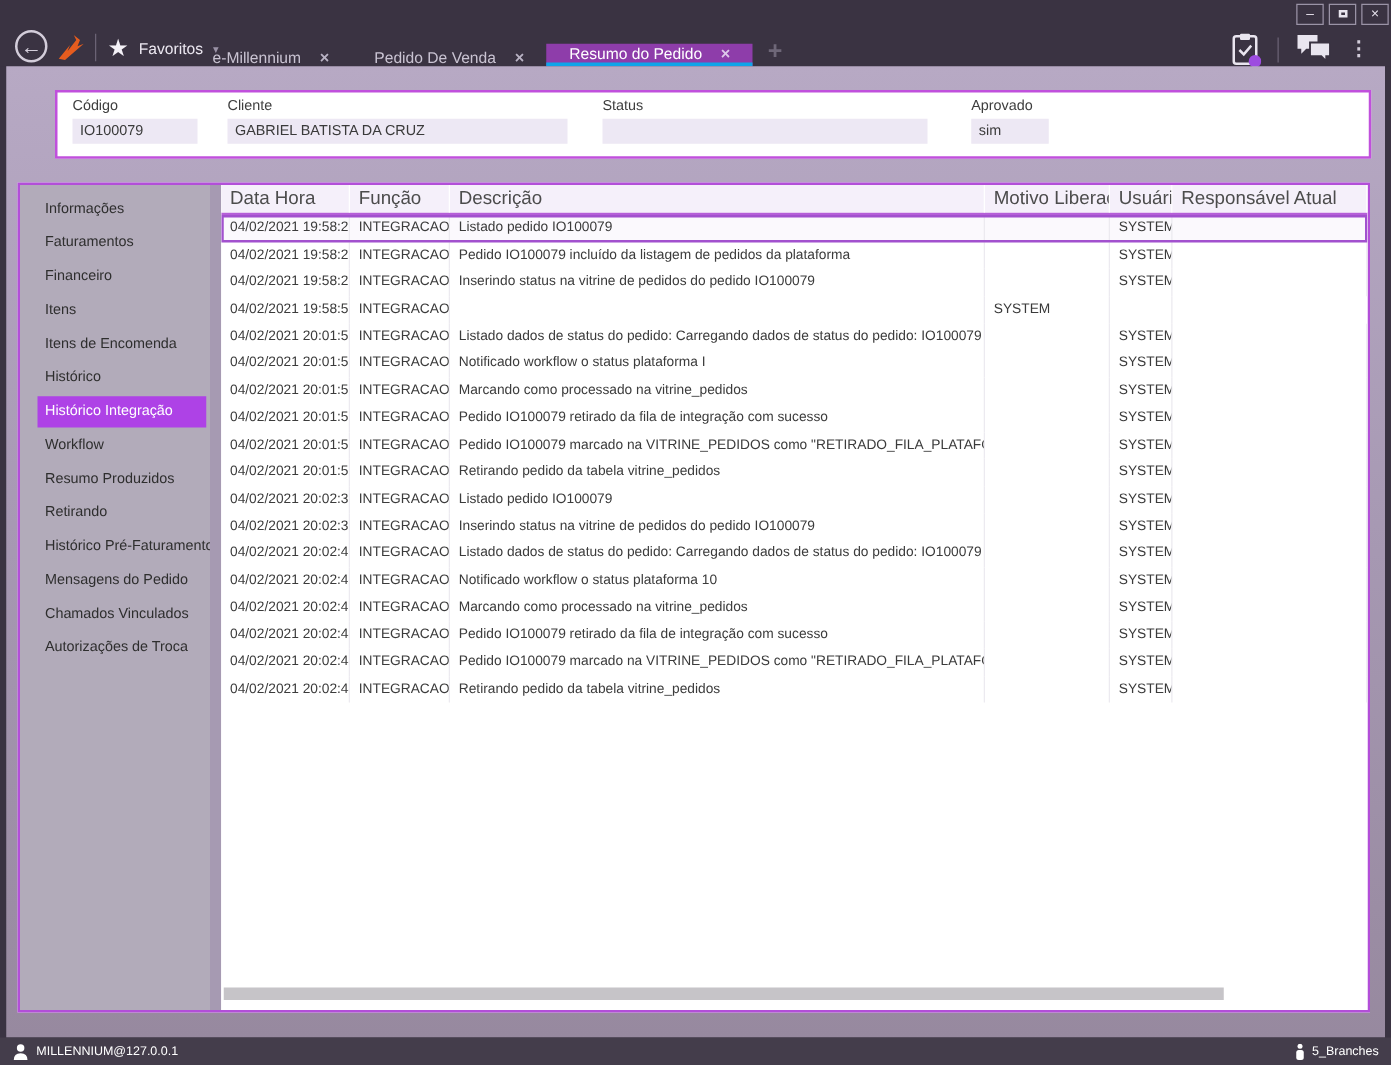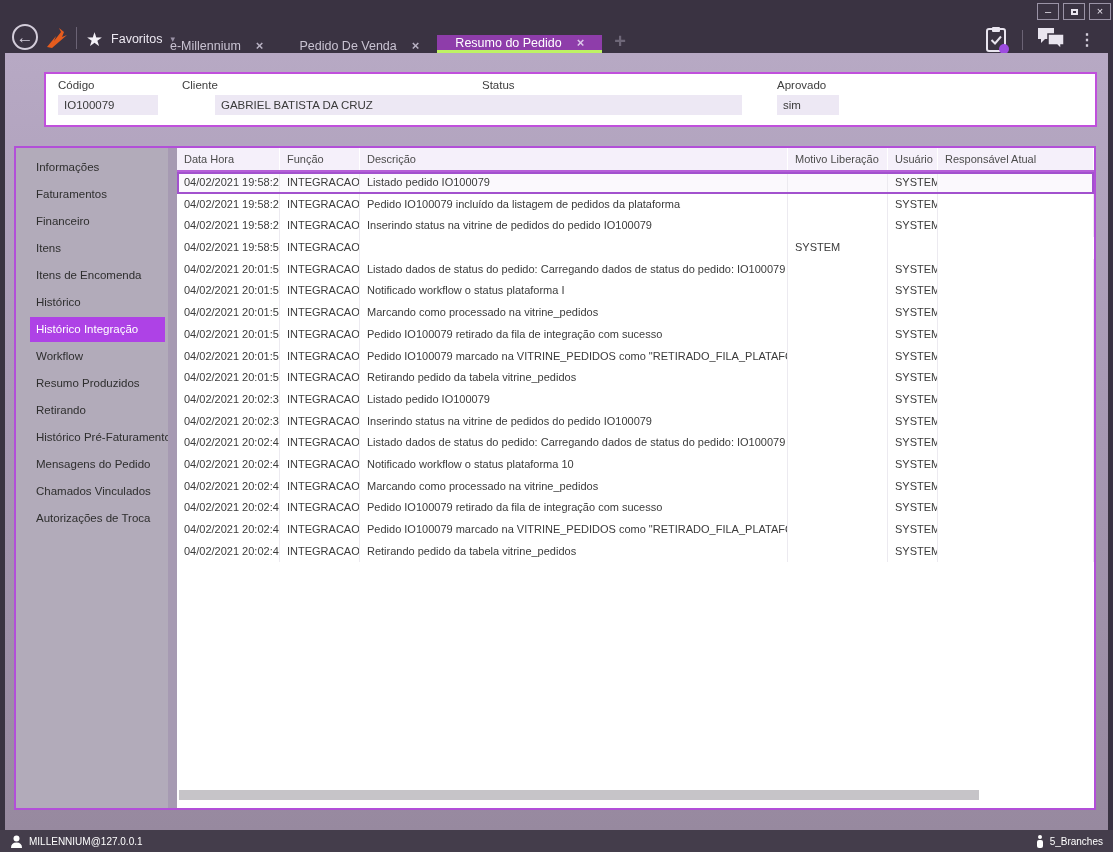--- a/index.html
+++ b/index.html
@@ -13,50 +13,50 @@
   .win-btn .sq{display:inline-block;width:7px;height:6px;border:2px solid #e9e5ef;margin-top:3px;}
   .back-btn{position:absolute;left:12px;top:24px;width:26px;height:26px;border:2px solid #d3cdda;border-radius:50%;color:#d3cdda;font-size:17px;line-height:24px;text-align:center;cursor:pointer;}
   .logo{position:absolute;left:46px;top:27px;width:22px;height:22px;}
   .nav-sep{position:absolute;left:76px;top:27px;width:1px;height:22px;background:#6b6375;}
   .fav{position:absolute;left:86px;top:26px;display:flex;align-items:center;gap:8px;color:#ece8f1;font-size:12.5px;height:26px;cursor:pointer;}
   .fav .star{font-size:19px;color:#f4f1f7;}
   .fav .dd{color:#9a92a6;font-size:9px;}
   .tab-strip{position:absolute;left:152px;top:26px;height:27px;display:flex;align-items:flex-end;}
   .tab{display:flex;align-items:center;gap:15px;padding:0 18px;color:#c9c3d2;font-size:12.5px;cursor:pointer;}
   .tab .x{color:#b9b3c4;font-size:13px;font-weight:bold;}
-  .tab.active{background:#8e3daa;color:#ffffff;border-bottom:3px solid #bef264;padding-bottom:0;}
+  .tab.active{background:#8e3daa;color:#ffffff;border-bottom:3px solid #0ea5e9;padding-bottom:0;}
   .tab.active .x{color:#ddc8ea;}
   .add-tab{display:flex;align-items:center;padding:0 12px;color:#6e6778;font-size:20px;font-weight:bold;cursor:pointer;}
   .tb-icons{position:absolute;right:18px;top:26px;display:flex;align-items:center;gap:13px;height:28px;}
   .tb-sep{width:1px;height:20px;background:#6b6375;}
   .icon-clipboard{position:relative;width:24px;height:28px;cursor:pointer;}
   .icon-kebab{color:#d3cdda;font-size:16px;font-weight:bold;cursor:pointer;line-height:28px;}
 
   
   .content{position:absolute;left:5px;top:53px;width:1103px;height:777px;background:linear-gradient(180deg,#b7a9c4 0%,#a698b2 50%,#97899f 100%);}
 
   
   .form-panel{position:absolute;left:39px;top:19px;width:1053px;height:55px;background:#ffffff;border:2px solid #c050dc;}
   .field{position:absolute;top:5px;}
   .field .flabel{font-size:11.5px;color:#3d3d3d;margin-bottom:4px;}
   .field input{border:none;background:#ede8f4;height:20px;font-size:11.5px;color:#3a3a3a;padding:10px 6px;outline:none;}
   .field:nth-child(1){left:12px;}  .field:nth-child(1) input{width:100px;}
-  .field:nth-child(2){left:136px;} .field:nth-child(2) input{width:272px;margin-left:33px;}
+  .field:nth-child(2){left:136px;} .field:nth-child(2) input{width:272px;}
   .field:nth-child(3){left:436px;} .field:nth-child(3) input{width:260px;}
   .field:nth-child(4){left:731px;} .field:nth-child(4) input{width:62px;}
 
   
   .main-panel{position:absolute;left:9px;top:93px;width:1082px;height:664px;background:#ffffff;border:2px solid #b24fd8;display:flex;}
   .sidebar{width:152px;height:100%;background:#b2abba;padding-top:7px;flex:none;}
   .side-item{height:25px;line-height:25px;margin:0 3px 2px 14px;padding-left:6px;font-size:11.5px;color:#2e2e2e;cursor:pointer;white-space:nowrap;}
   .side-item.selected{background:#ae42e6;color:#ffffff;}
   .side-gap{width:9px;height:100%;background:#a69ab2;flex:none;}
   .table-area{position:relative;flex:1;height:100%;background:#ffffff;overflow:hidden;}
   .thead{display:grid;grid-template-columns:103px 80px 428px 100px 50px 156px;height:24px;border-bottom:2px solid #b55fd8;}
-  .th{background:#f5f0fa;border-right:1px solid #ffffff;font-size:11px;color:#4c4c4c;line-height:22px;padding-left:7px;white-space:nowrap;overflow:hidden;cursor:pointer;}
+  .th{background:#f5f0fa;border-right:1px solid #ffffff;font-size:15px;color:#4c4c4c;line-height:22px;padding-left:7px;white-space:nowrap;overflow:hidden;cursor:pointer;}
   .trow{display:grid;grid-template-columns:103px 80px 428px 100px 50px 156px;height:21.7px;cursor:pointer;}
   .td{font-size:11px;color:#3b3b3b;line-height:21.7px;padding-left:7px;white-space:nowrap;overflow:hidden;border-right:1px solid #eceaf0;}
   .trow.selected{outline:2px solid #a251ce;outline-offset:-2px;background:#fbf9fd;}
   .hscroll{position:absolute;left:2px;bottom:8px;width:800px;height:10px;background:#c6c4c8;cursor:pointer;}
 
   
   .statusbar{position:absolute;left:0;bottom:0;width:100%;height:22px;background:#443d4b;display:flex;justify-content:space-between;padding:0 10px;}
   .sb-left,.sb-right{display:flex;align-items:center;gap:6px;color:#ffffff;font-family:"DejaVu Sans Mono",monospace;font-size:10px;}
 </style>
 </head>

